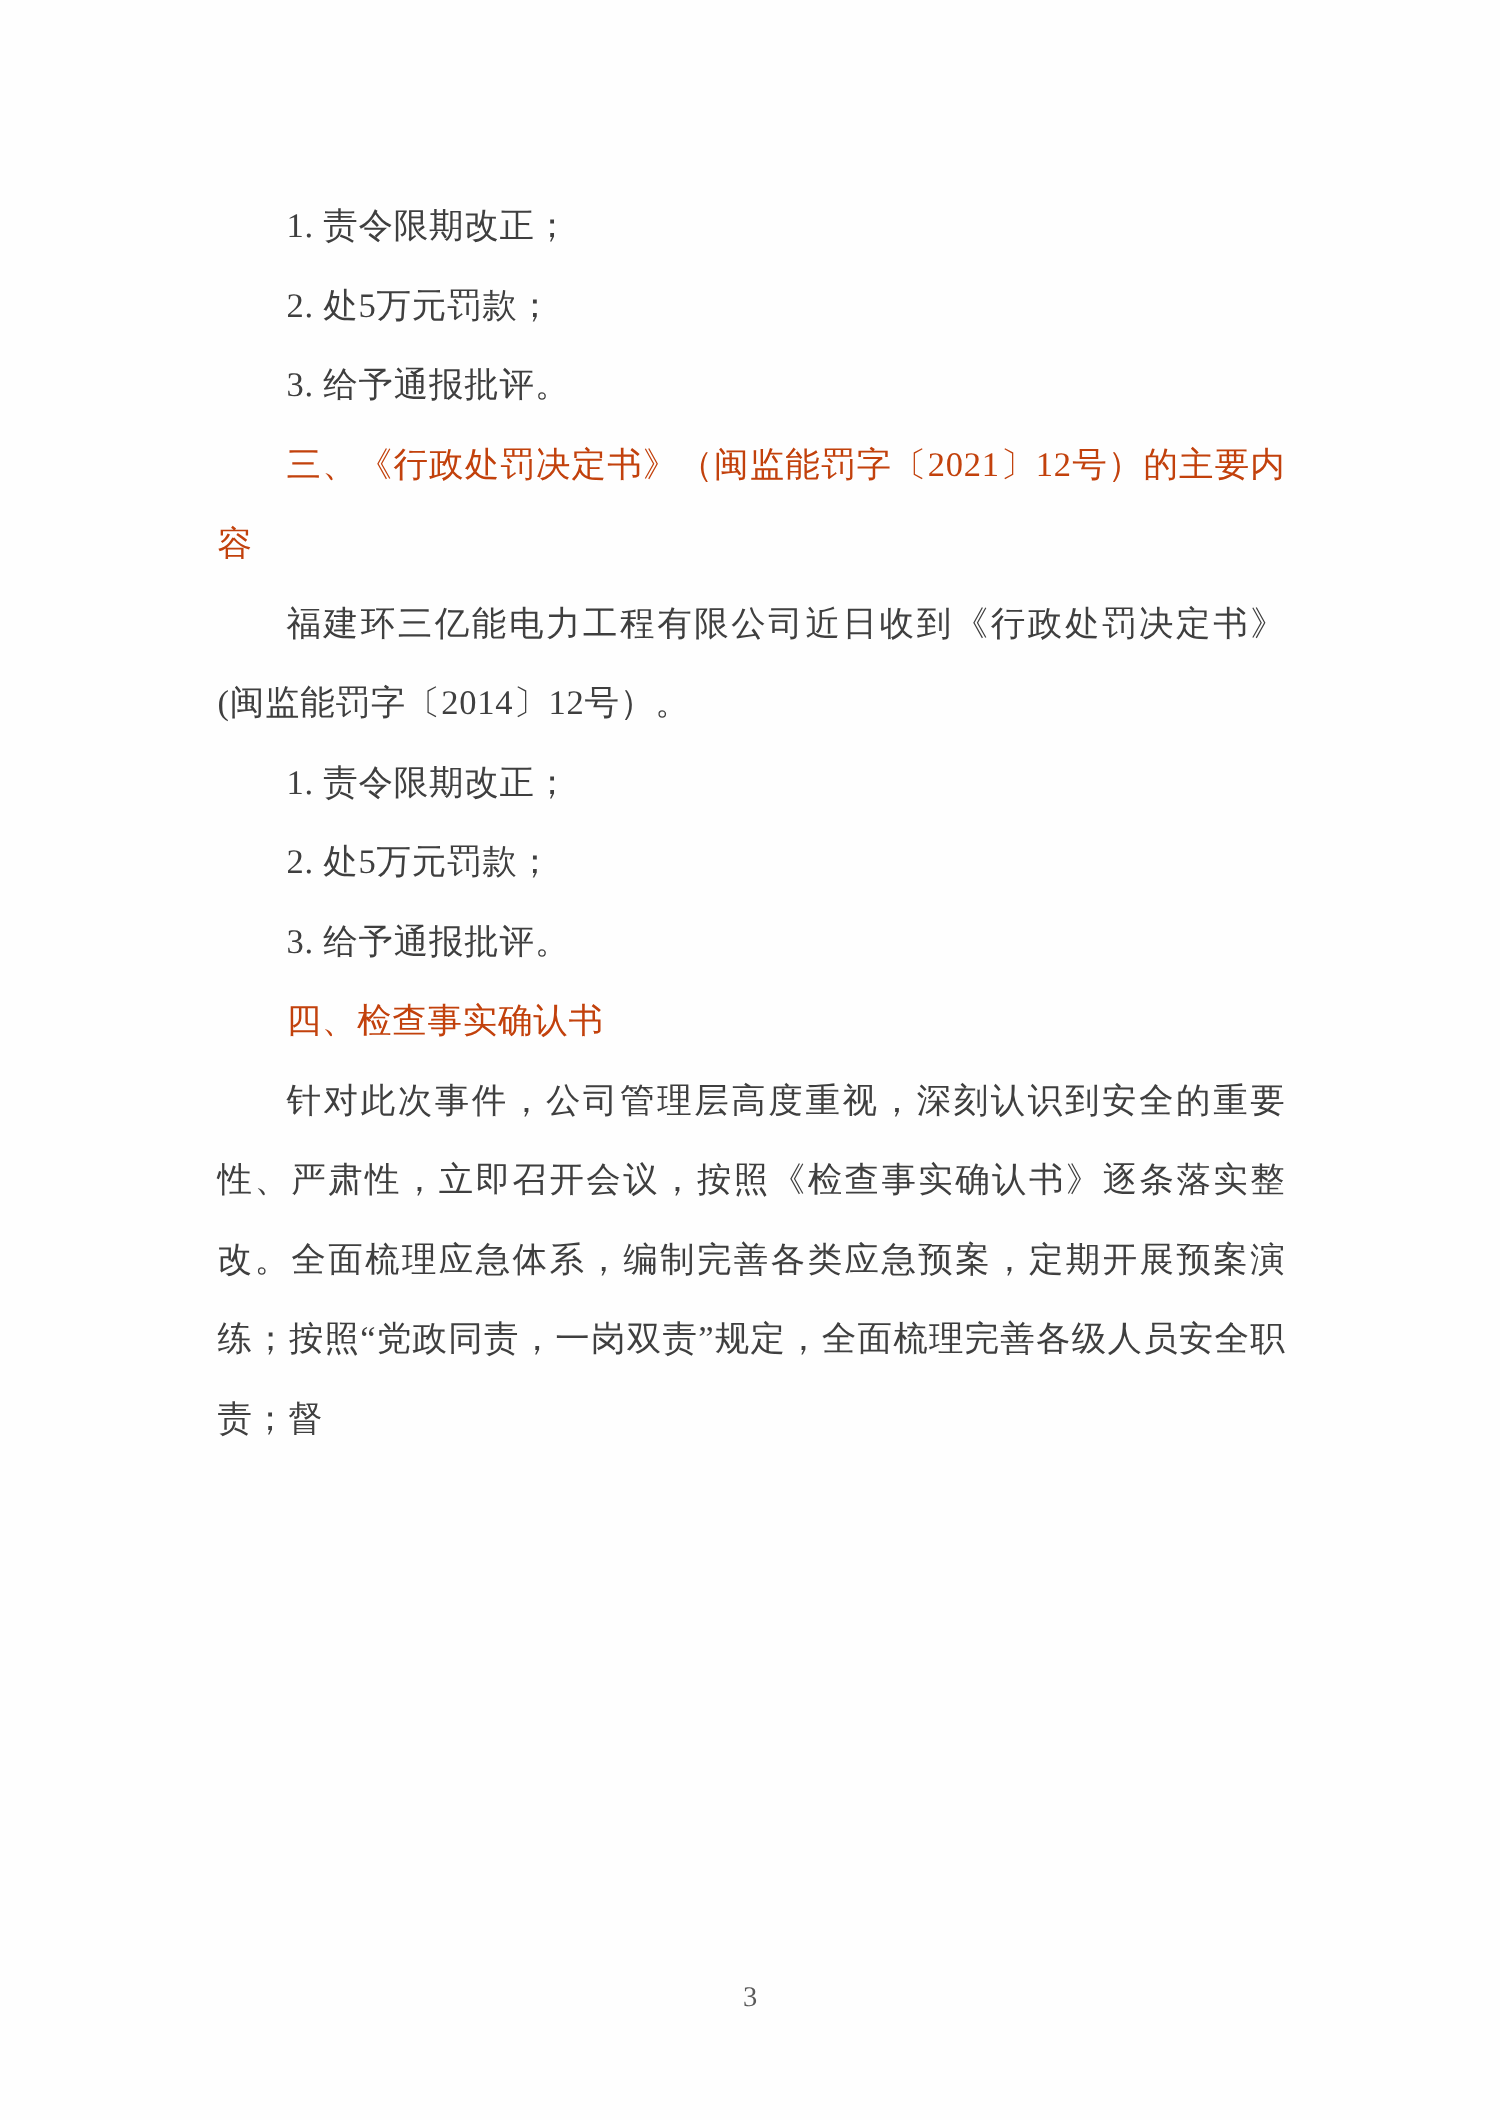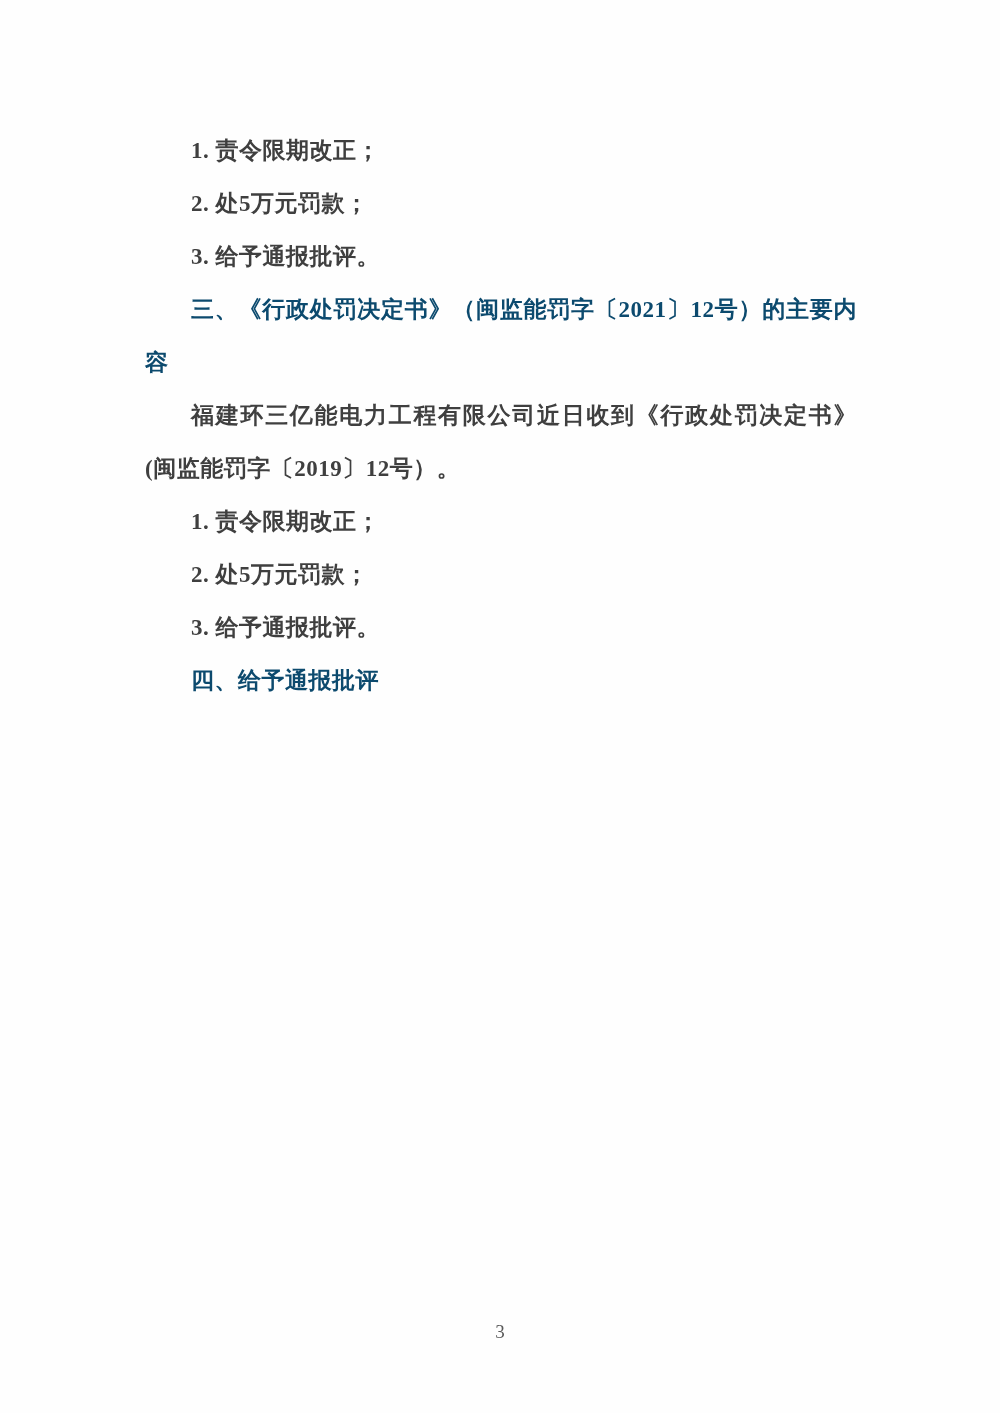--- a/index.html
+++ b/index.html
@@ -23,25 +23,24 @@
     font-size: 23px;
     line-height: 53px;
     letter-spacing: 0.5px;
     color: #3f3f3f;
     text-align: justify;
     text-justify: inter-ideograph;
   }
   .block {
     margin: 0;
     text-indent: 2em;
-    font-weight: bold;
   }
   .block.heading {
-    font-weight: bold;
-    color: #0c4a6e;
+    font-weight: normal;
+    color: #c2410c;
   }
   .page-number {
     position: absolute;
     left: 0;
     top: 1318px;
     width: 100%;
     text-align: center;
     font-size: 19px;
     line-height: 28px;
     color: #5a5a5a;
@@ -49,20 +48,21 @@
 </style>
 </head>
 <body>
 
 <div class="page">
   <div class="content">
     <p class="block list-item">1. 责令限期改正；</p>
     <p class="block list-item">2. 处5万元罚款；</p>
     <p class="block list-item">3. 给予通报批评。</p>
     <p class="block heading">三、《行政处罚决定书》（闽监能罚字〔2021〕12号）的主要内容</p>
-    <p class="block paragraph">福建环三亿能电力工程有限公司近日收到《行政处罚决定书》(闽监能罚字〔2019〕12号）。</p>
+    <p class="block paragraph">福建环三亿能电力工程有限公司近日收到《行政处罚决定书》(闽监能罚字〔2014〕12号）。</p>
     <p class="block list-item">1. 责令限期改正；</p>
     <p class="block list-item">2. 处5万元罚款；</p>
     <p class="block list-item">3. 给予通报批评。</p>
-    <p class="block heading">四、给予通报批评</p>
+    <p class="block heading">四、检查事实确认书</p>
+    <p class="block paragraph">针对此次事件，公司管理层高度重视，深刻认识到安全的重要性、严肃性，立即召开会议，按照《检查事实确认书》逐条落实整改。全面梳理应急体系，编制完善各类应急预案，定期开展预案演练；按照“党政同责，一岗双责”规定，全面梳理完善各级人员安全职责；督</p>
   </div>
   <div class="page-number">3</div>
 </div>
 
 </body></html>

